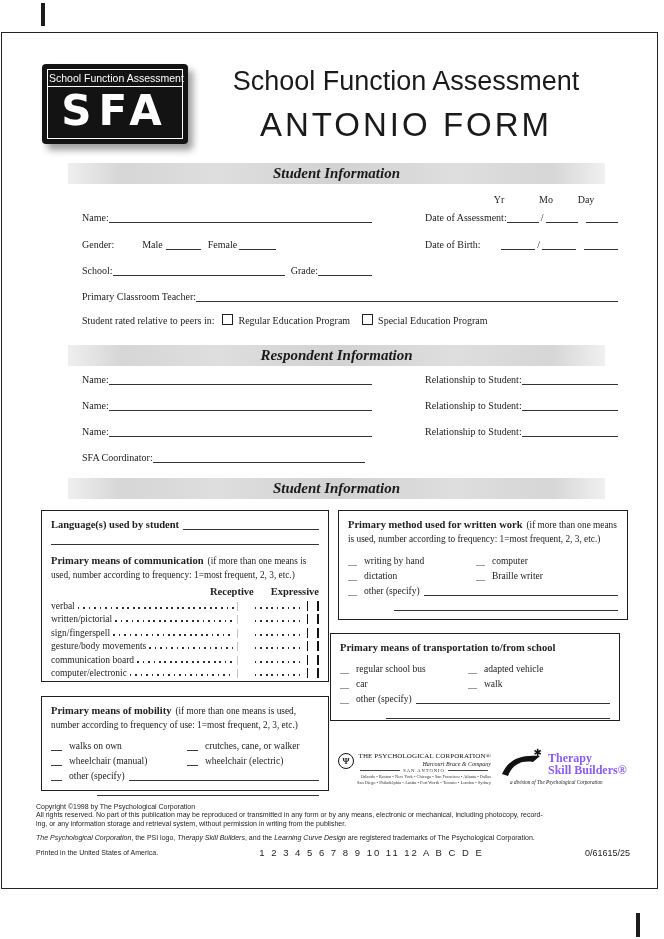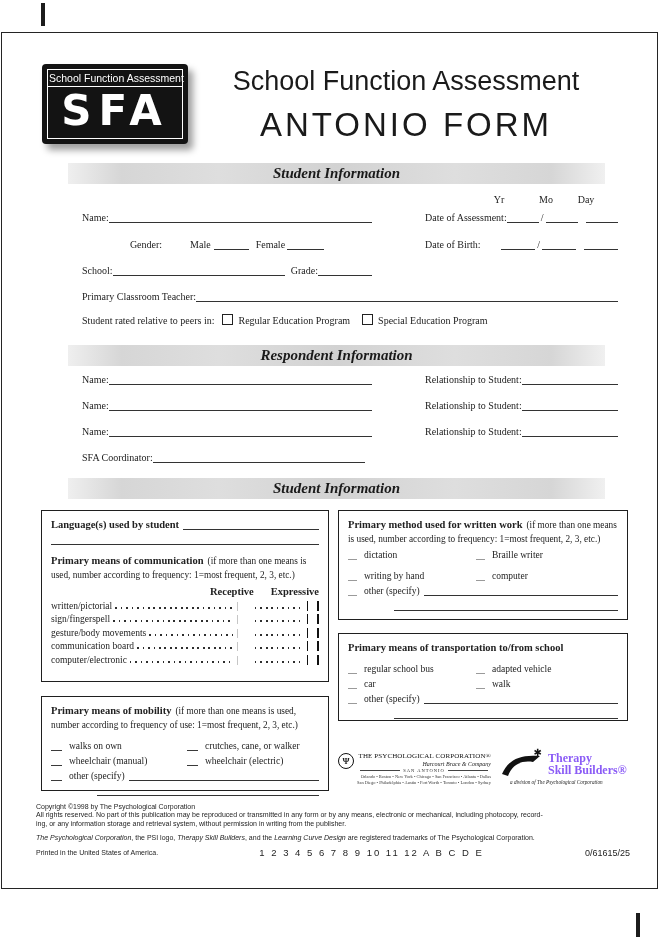--- a/index.html
+++ b/index.html
@@ -115,21 +115,21 @@
     <span class="wline grow"></span>
   </div>
   <div class="row" style="left:385px;top:211px;width:233px;">
     <span class="lbl">Date of Assessment:</span>
     <span class="wline" style="width:34px;margin-left:auto;"></span>
     <span class="slash">/</span>
     <span class="wline" style="width:34px;"></span>
     <span class="wline" style="width:34px;margin-left:8px;"></span>
   </div>
 
-  <div class="row" style="left:42px;top:238px;width:330px;justify-content:center;">
+  <div class="row" style="left:42px;top:238px;width:330px;">
     <span class="lbl">Gender:</span>
     <span class="lbl" style="margin-left:28px;">Male</span>
     <span class="wline" style="width:35px;margin-left:3px;"></span>
     <span class="lbl" style="margin-left:7px;">Female</span>
     <span class="wline" style="width:37px;margin-left:2px;"></span>
   </div>
   <div class="row" style="left:385px;top:238px;width:233px;">
     <span class="lbl">Date of Birth:</span>
     <span class="wline" style="width:34px;margin-left:auto;"></span>
     <span class="slash">/</span>
@@ -201,20 +201,30 @@
     <div class="fullline"></div>
     <p class="bp" style="margin-top:8px;">
       <span class="bt">Primary means of communication</span>
       <span class="bsub">(if more than one means is used, number according to frequency: 1=most frequent, 2, 3, etc.)</span>
     </p>
     <div class="chead">
       <span class="rec">Receptive</span>
       <span>Expressive</span>
     </div>
     <div class="crow">
+      <span class="clbl">verbal</span>
+      <span class="dots"></span>
+      <span class="rslot"></span>
+      <span class="dots2"></span>
+      <span class="ebars">
+          <i></i>
+          <i></i>
+        </span>
+    </div>
+    <div class="crow">
       <span class="clbl">written/pictorial</span>
       <span class="dots"></span>
       <span class="rslot"></span>
       <span class="dots2"></span>
       <span class="ebars">
           <i></i>
           <i></i>
         </span>
     </div>
     <div class="crow">
@@ -282,41 +292,41 @@
       <span class="wline grow" style="margin-left:4px;"></span>
     </div>
     <div class="xline"></div>
   </div>
 
   <div class="fbox" style="left:338px;top:510px;width:290px;height:110px;">
     <p class="bp">
       <span class="bt">Primary method used for written work</span>
       <span class="bsub">(if more than one means is used, number according to frequency: 1=most frequent, 2, 3, etc.)</span>
     </p>
+    <div class="orow" style="margin-top:7px;">
+      <span class="fmark"></span>
+      <span class="opt optc1">writing by hand</span>
+      <span class="fmark"></span>
+      <span class="opt">computer</span>
+    </div>
     <div class="orow">
       <span class="fmark"></span>
       <span class="opt optc1">dictation</span>
       <span class="fmark"></span>
       <span class="opt">Braille writer</span>
-    </div>
-    <div class="orow" style="margin-top:7px;">
-      <span class="fmark"></span>
-      <span class="opt optc1">writing by hand</span>
-      <span class="fmark"></span>
-      <span class="opt">computer</span>
     </div>
     <div class="orow">
       <span class="fmark"></span>
       <span class="opt">other (specify)</span>
       <span class="wline grow" style="margin-left:4px;"></span>
     </div>
     <div class="xline"></div>
   </div>
 
-  <div class="fbox" style="left:338px;top:633px;width:290px;height:88px;">
+  <div class="fbox" style="left:330px;top:633px;width:290px;height:88px;">
     <p class="bp">
       <span class="bt">Primary means of transportation to/from school</span>
     </p>
     <div class="orow" style="margin-top:7px;">
       <span class="fmark"></span>
       <span class="opt optc1">regular school bus</span>
       <span class="fmark"></span>
       <span class="opt">adapted vehicle</span>
     </div>
     <div class="orow">

